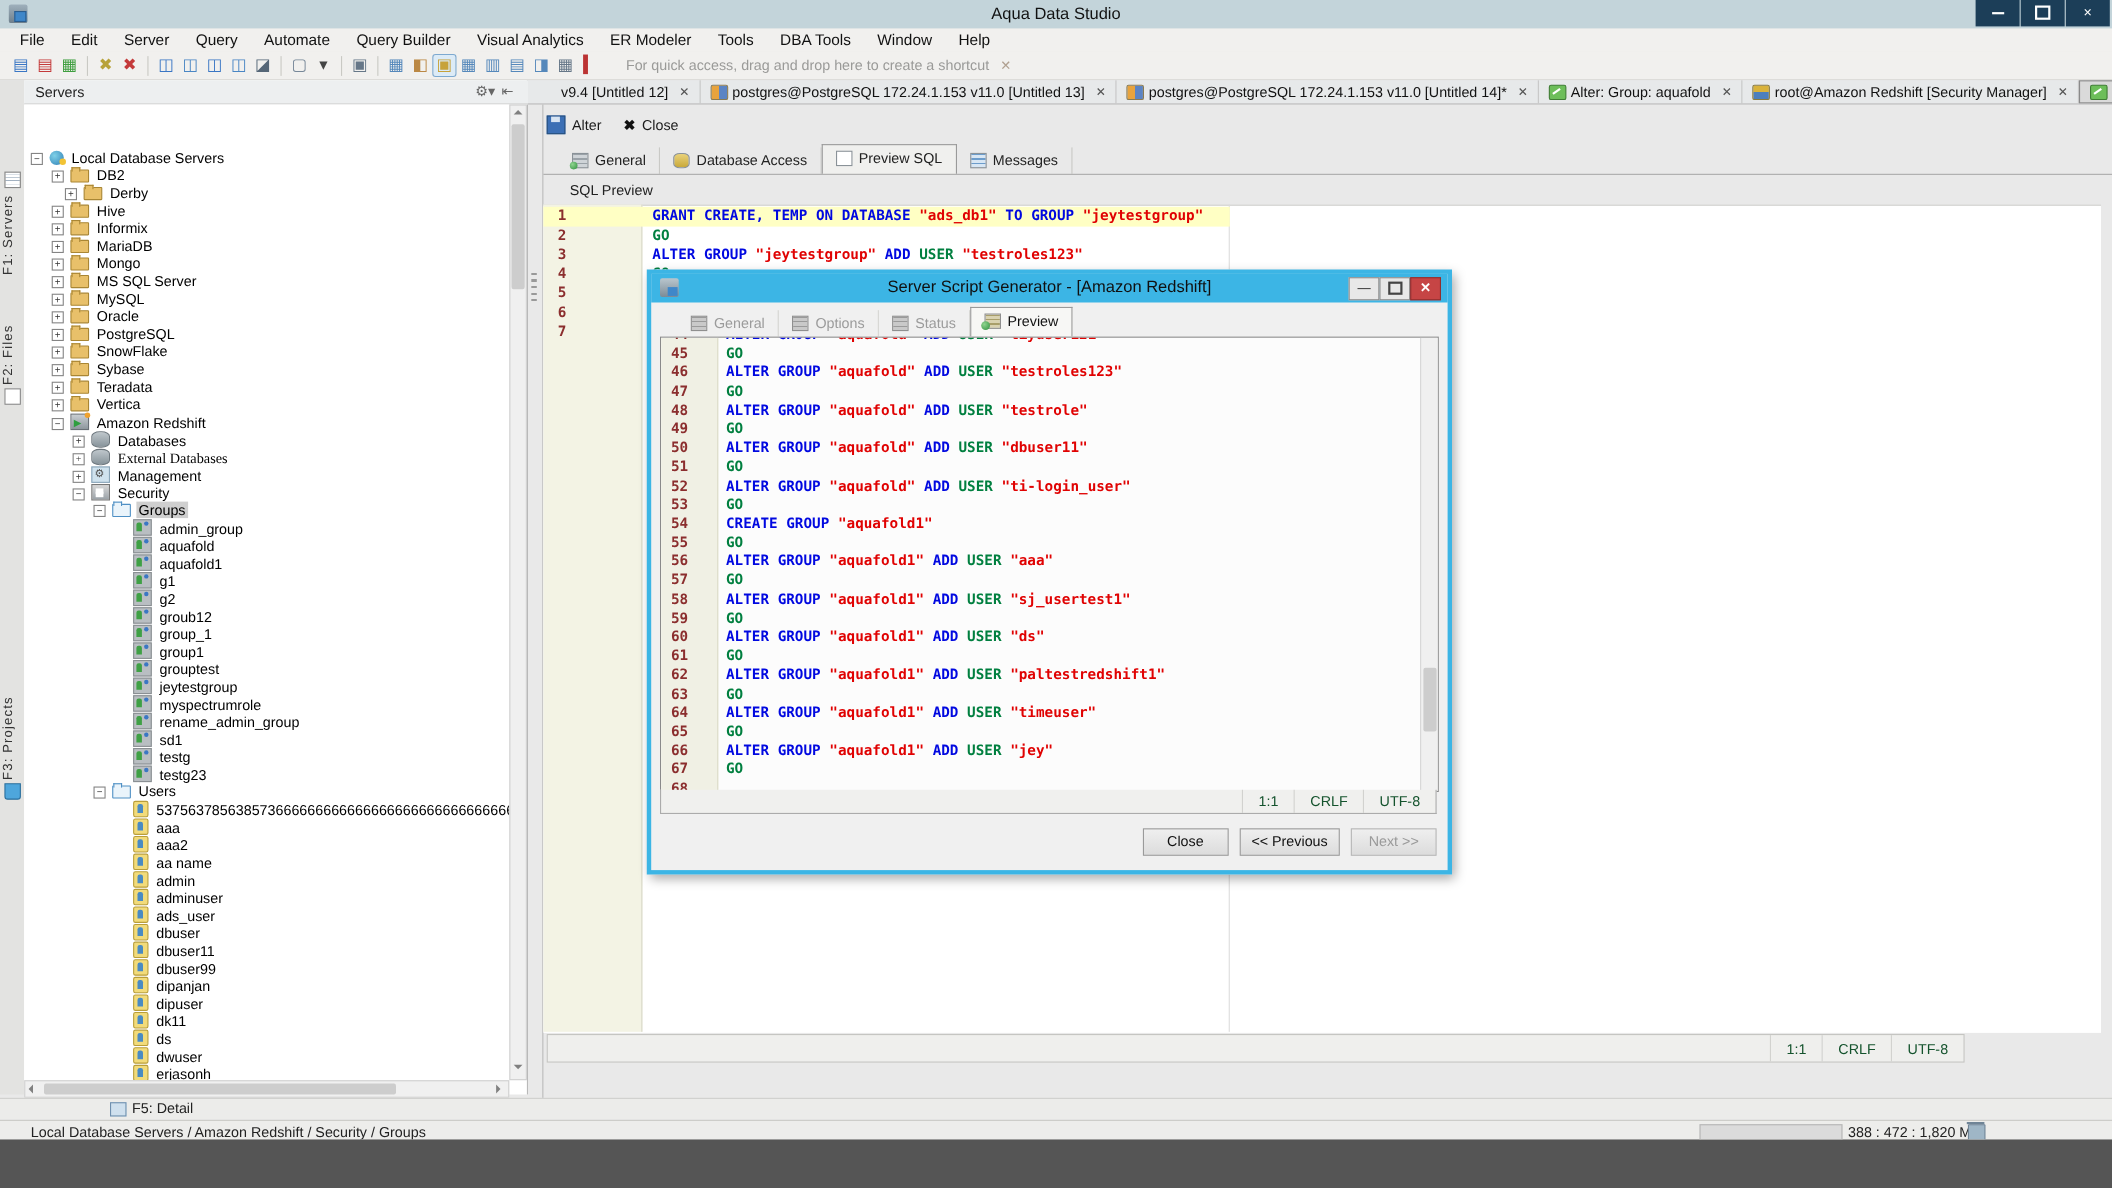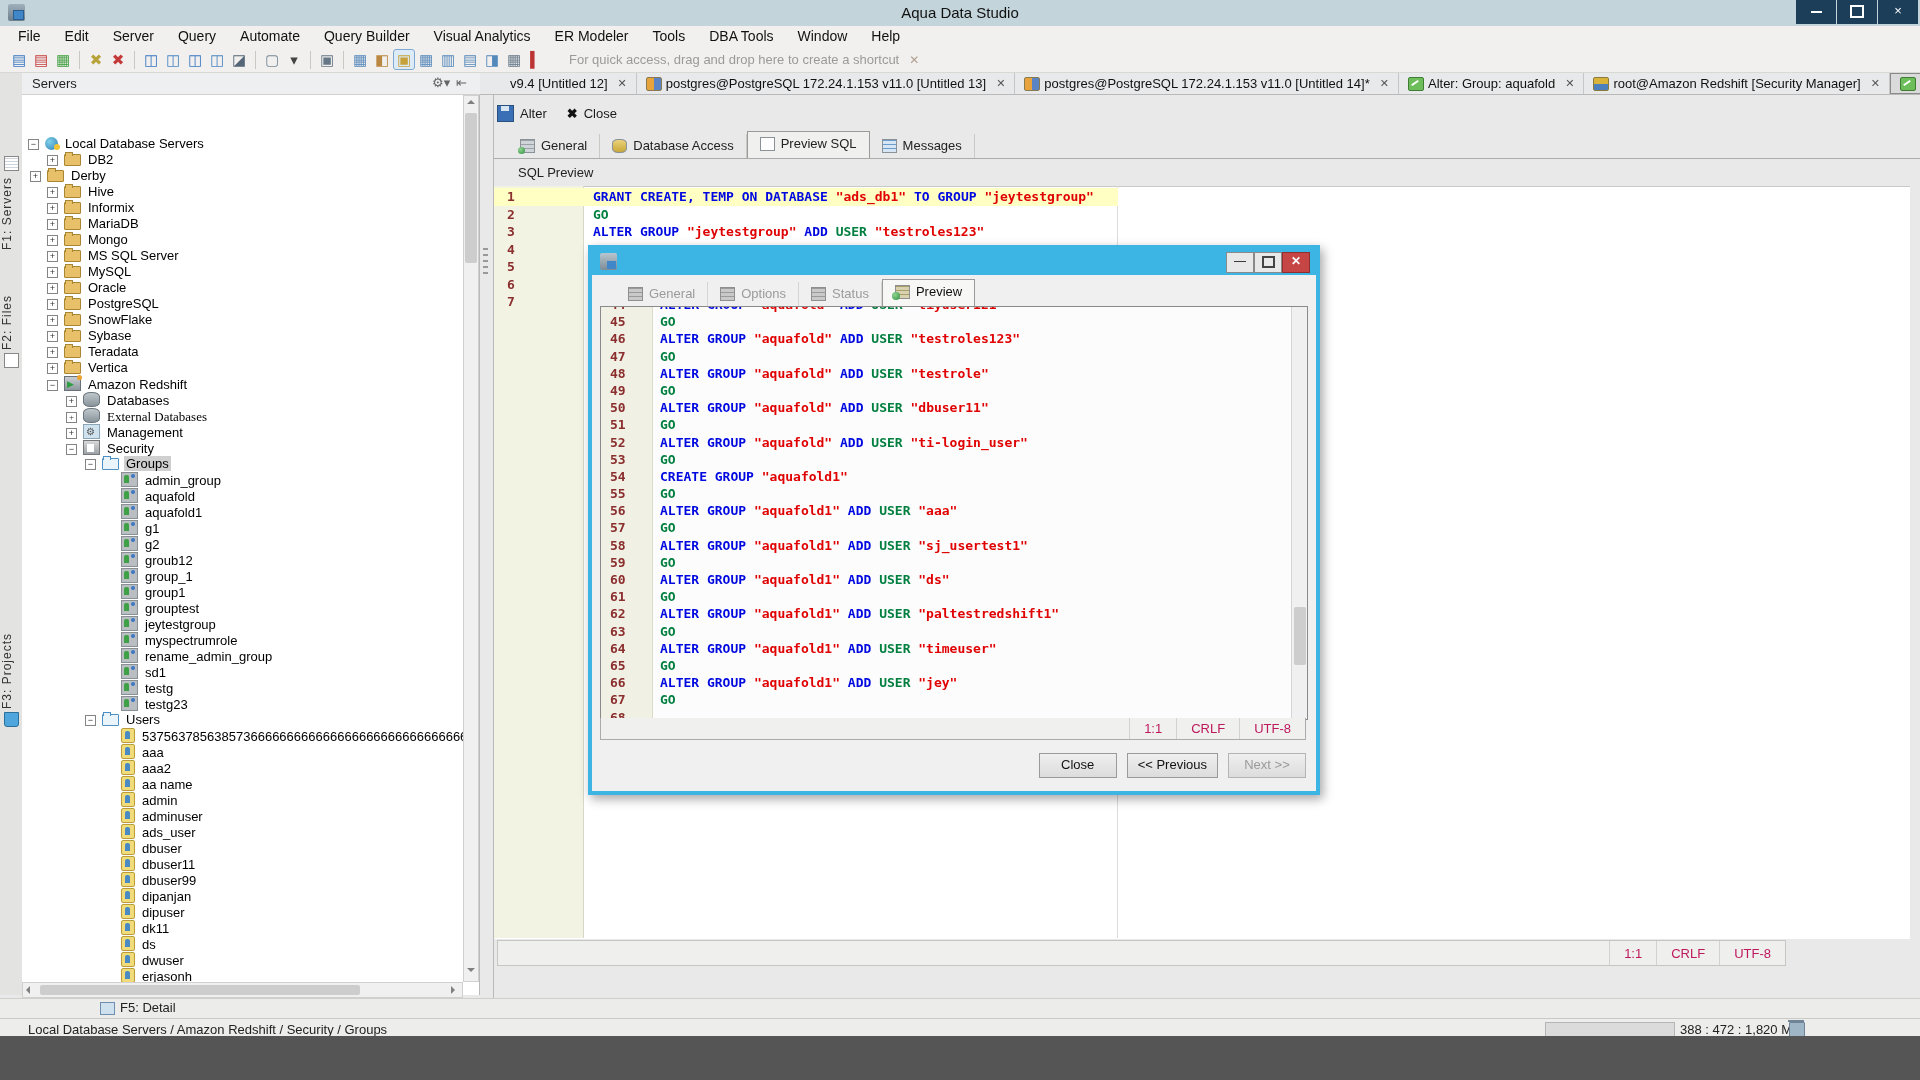--- a/index.html
+++ b/index.html
@@ -114,21 +114,21 @@
   #gutter-main{left:494px;top:186px;width:89px;height:752px;background:#F3F3E4;border-right:1px solid #D8D8C8;}
   #guide-line{left:1117px;top:186px;width:1px;height:752px;background:#DCDCDC;}
   .srow{position:relative;height:17.5px;line-height:17.5px;font-family:"DejaVu Sans Mono",monospace;font-size:13px;font-weight:bold;white-space:pre;}
   .srow .ln{position:absolute;left:13px;color:#8B2E2E;font-family:"DejaVu Sans Mono",monospace;}
   .srow .code{position:absolute;}
   .srow.cur{background:#FFFFC4;}
   .tok-k{color:#0008E0;} .tok-s{color:#E00202;} .tok-g{color:#007F3F;} .tok-u{color:#007F3F;} .tok-p{color:#000;}
   #lines-main{left:494px;top:188px;width:624px;}
   #lines-main .code{left:99px;}
   #editor-status{left:497px;top:940px;width:1289px;height:26px;background:#EFEFED;border:1px solid #C5C5C2;box-sizing:border-box;display:flex;justify-content:flex-end;align-items:center;}
-  .stat-cell{border-left:1px solid #D2D2CF;padding:0 14px;color:#be185d;height:100%;display:flex;align-items:center;}
+  .stat-cell{border-left:1px solid #D2D2CF;padding:0 14px;color:#14532d;height:100%;display:flex;align-items:center;}
   
   #dialog{left:588px;top:245px;width:732px;height:550px;background:#F0F0F0;border:4px solid #3CB5E5;box-sizing:border-box;box-shadow:3px 4px 10px rgba(0,0,0,.35);}
   #dlg-title{position:absolute;left:0;top:0;width:100%;height:26px;background:#3CB5E5;}
   #dlg-icon{position:absolute;left:8px;top:4px;width:17px;height:17px;background:linear-gradient(180deg,#B9C6CE,#7C8B96);border-radius:2px;}
   #dlg-icon:after{content:"";position:absolute;right:1px;bottom:1px;width:9px;height:8px;background:#3F87C9;}
   #dlg-title-text{position:absolute;left:0;top:3px;width:100%;text-align:center;font-size:15px;color:#101010;}
   .dlgbtn{position:absolute;top:3px;width:26px;height:19px;border:1px solid #8a8a8a;background:#E8E8E8;text-align:center;line-height:17px;font-size:12px;color:#222;}
   #dlg-min{right:62px;} #dlg-max{right:34px;}
   #dlg-close{right:6px;background:#C64545;border-color:#8f2f2f;color:#fff;font-weight:bold;}
   .glyph-max2{display:inline-block;width:9px;height:8px;border:2px solid #444;vertical-align:middle;}
@@ -287,21 +287,21 @@
     </div>
   </div>
 
   <div class="abs" id="side-panel"></div>
   <div class="abs" id="side-header">Servers</div>
   <span class="abs" id="side-gear">⚙▾</span>
   <span class="abs" id="side-collapse" style="left:456px;">⇤</span>
   <div class="abs" id="tree">
       <div class="trow" style="padding-left: 6px; margin-top: 41px;"><span class="texp">−</span><span class="ticon ti-servers"></span><span class="tlabel">Local Database Servers</span></div>
       <div class="trow" style="padding-left: 25px;"><span class="texp">+</span><span class="ticon ti-folder"></span><span class="tlabel">DB2</span></div>
-      <div class="trow" style="padding-left: 8px;"><span class="texp">+</span><span class="ticon ti-folder"></span><span class="tlabel">Derby</span></div>
+      <div class="trow" style="padding-left: 37px;"><span class="texp">+</span><span class="ticon ti-folder"></span><span class="tlabel">Derby</span></div>
       <div class="trow" style="padding-left: 25px;"><span class="texp">+</span><span class="ticon ti-folder"></span><span class="tlabel">Hive</span></div>
       <div class="trow" style="padding-left: 25px;"><span class="texp">+</span><span class="ticon ti-folder"></span><span class="tlabel">Informix</span></div>
       <div class="trow" style="padding-left: 25px;"><span class="texp">+</span><span class="ticon ti-folder"></span><span class="tlabel">MariaDB</span></div>
       <div class="trow" style="padding-left: 25px;"><span class="texp">+</span><span class="ticon ti-folder"></span><span class="tlabel">Mongo</span></div>
       <div class="trow" style="padding-left: 25px;"><span class="texp">+</span><span class="ticon ti-folder"></span><span class="tlabel">MS SQL Server</span></div>
       <div class="trow" style="padding-left: 25px;"><span class="texp">+</span><span class="ticon ti-folder"></span><span class="tlabel">MySQL</span></div>
       <div class="trow" style="padding-left: 25px;"><span class="texp">+</span><span class="ticon ti-folder"></span><span class="tlabel">Oracle</span></div>
       <div class="trow" style="padding-left: 25px;"><span class="texp">+</span><span class="ticon ti-folder"></span><span class="tlabel">PostgreSQL</span></div>
       <div class="trow" style="padding-left: 25px;"><span class="texp">+</span><span class="ticon ti-folder"></span><span class="tlabel">SnowFlake</span></div>
       <div class="trow" style="padding-left: 25px;"><span class="texp">+</span><span class="ticon ti-folder"></span><span class="tlabel">Sybase</span></div>
@@ -409,20 +409,21 @@
     </div>
   <div class="abs" id="editor-status">
       <span class="stat-cell">1:1</span>
       <span class="stat-cell">CRLF</span>
       <span class="stat-cell">UTF-8</span>
     </div>
 
   <div class="abs" id="dialog">
     <div id="dlg-title">
       <span id="dlg-icon"></span>
+      <div id="dlg-title-text">Server Script Generator - [Amazon Redshift]</div>
       <div class="dlgbtn" id="dlg-min">—</div>
       <div class="dlgbtn" id="dlg-max"><span class="glyph-max2"></span></div>
       <div class="dlgbtn" id="dlg-close">✕</div>
     </div>
     <div id="dlg-tabs">
         <div class="dlgtab">
           <span class="ticn"></span>
           <span>General</span>
         </div>
         <div class="dlgtab">

